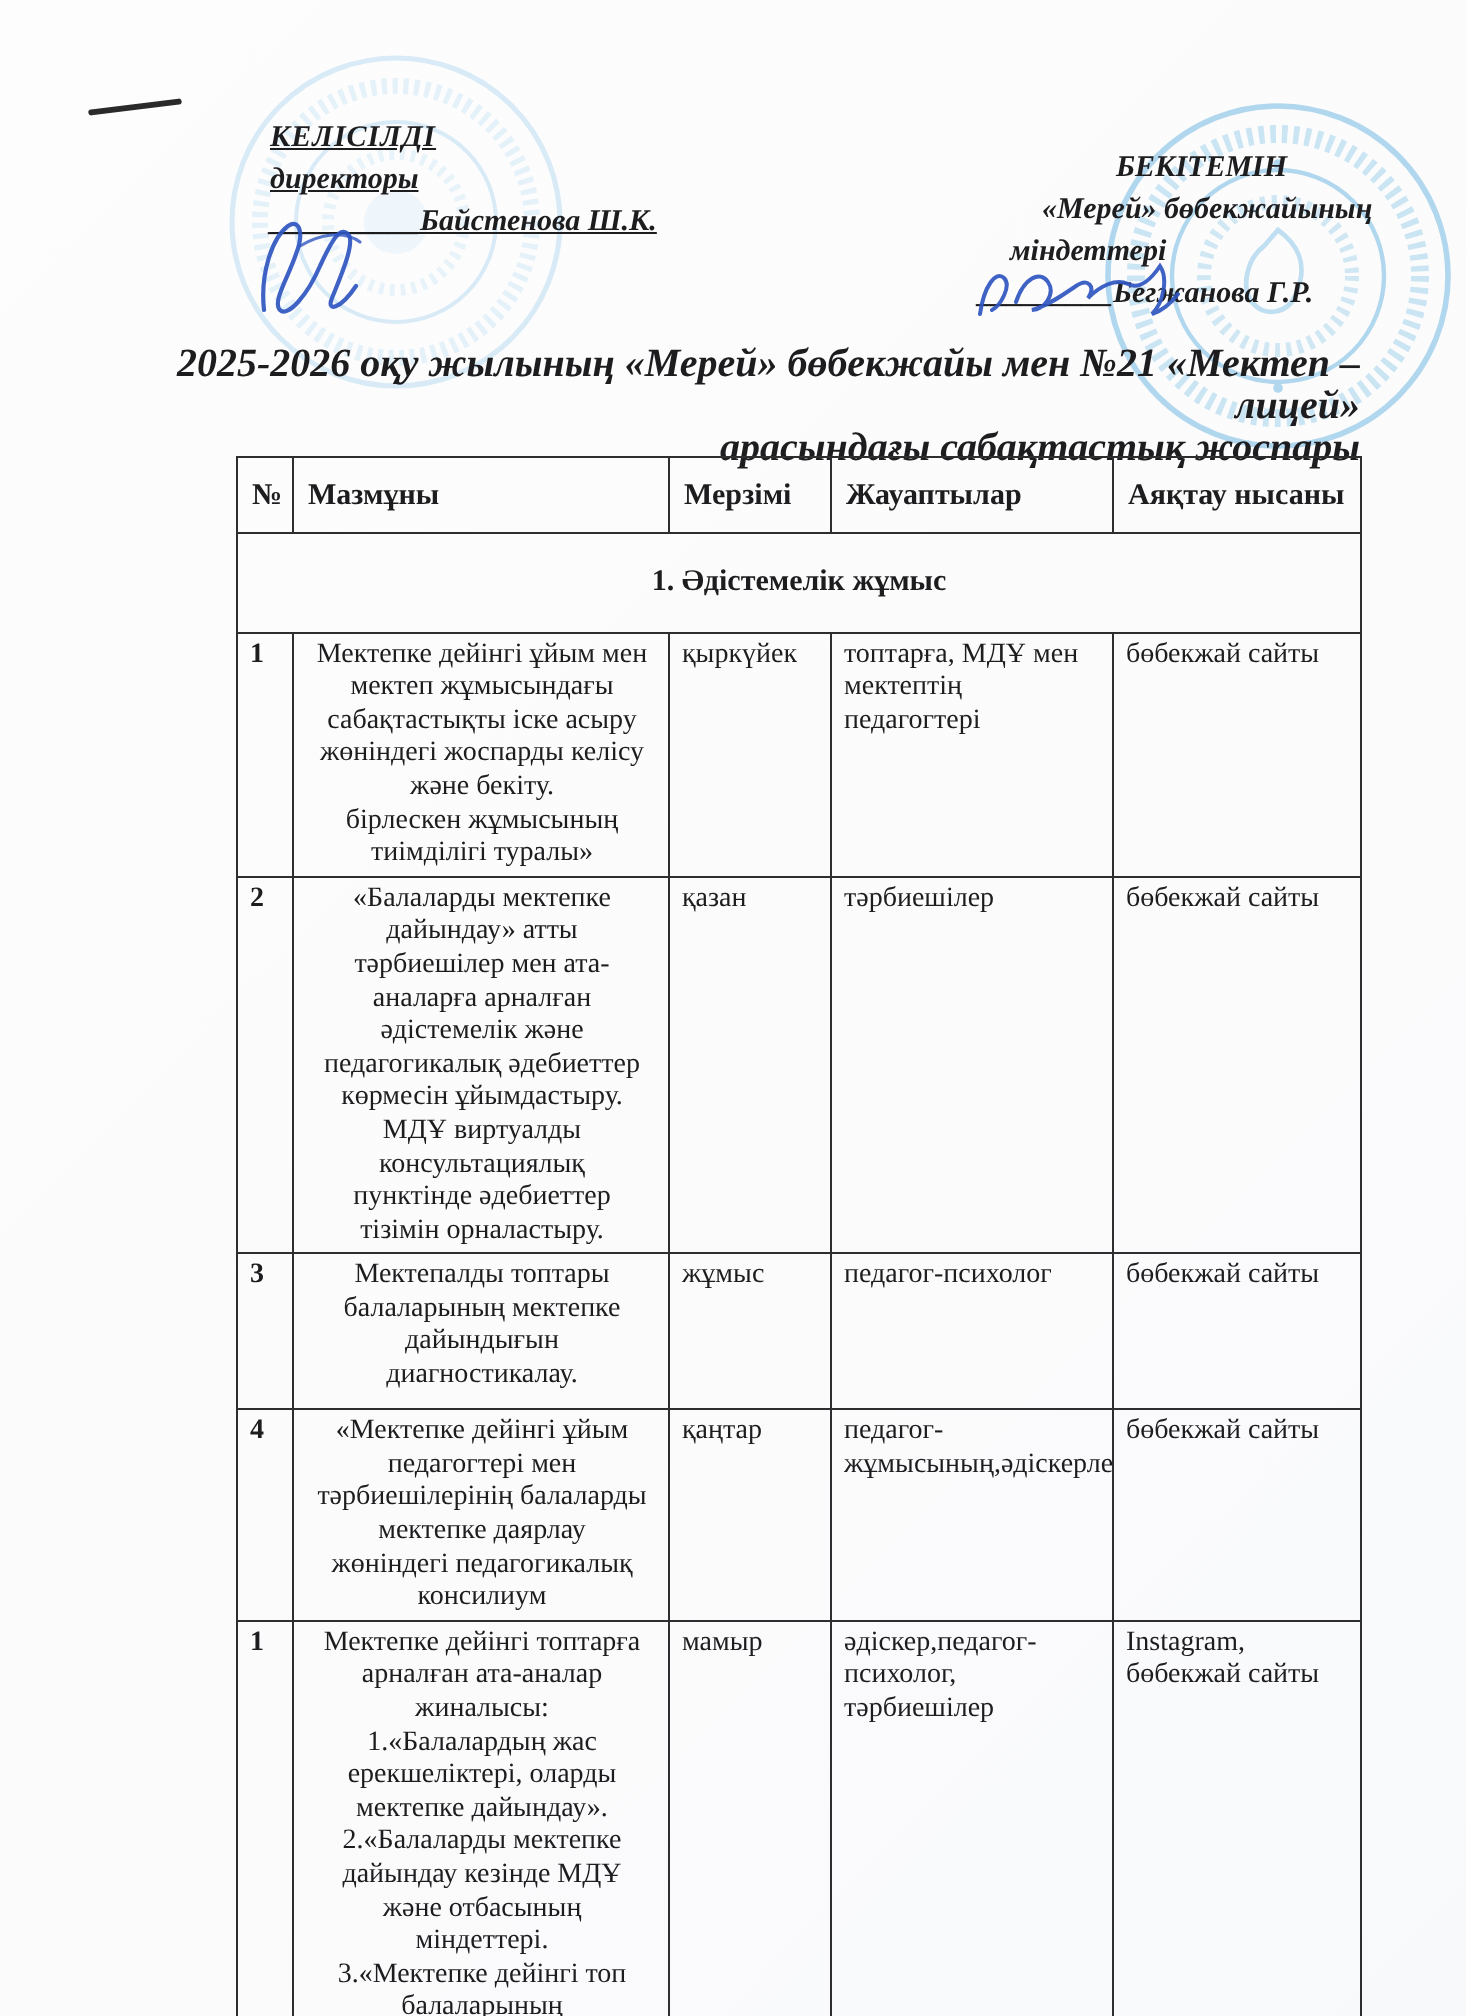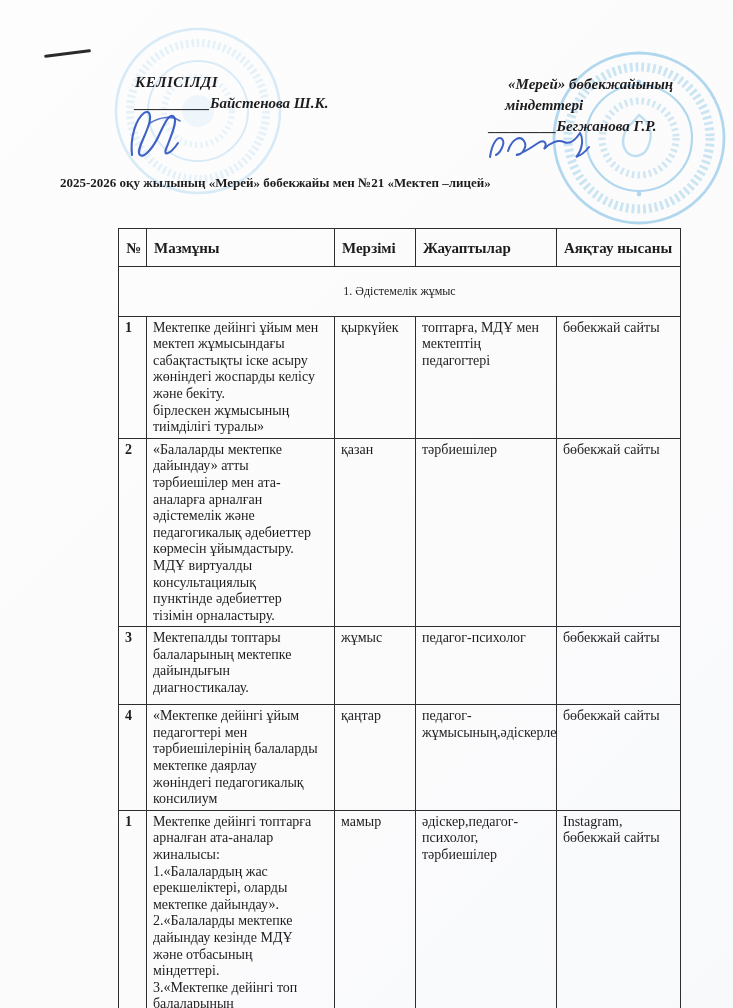--- a/index.html
+++ b/index.html
@@ -19,56 +19,56 @@
   .dash-mark {
     position: absolute; left: 44px; top: 52px;
     width: 47px; height: 3px; background: #2a2a2a;
     transform: rotate(-7deg); border-radius: 2px; z-index: 2;
   }
   .approval {
     position: absolute; z-index: 2;
     font-weight: bold; font-style: italic;
     font-size: 15px; line-height: 21px;
   }
-  .approval-left { left: 135px; top: 72px; width: 250px; }
+  .approval-left { left: 135px; top: 59px; width: 250px; text-decoration: underline; }
   .approval-right { left: 489px; top: 74px; width: 240px; }
   .approval-right .blk-title { margin-left: 69px; }
   .approval-left .blk-title { letter-spacing: .5px; }
-  .approval-right .line-1 { margin-left: 19px; }
+  .approval-right .line-1 { margin-left: 32px; }
   .approval-right .line-2 { margin-left: 16px; }
   .sig-line { white-space: nowrap; }
   .underline-chars { letter-spacing: 0; font-weight: bold; }
   .doc-title {
     position: absolute; left: 60px; top: 172px; width: 620px; z-index: 2;
-    text-align: left; font-weight: bold; 
-    font-size: 13px; line-height: 21px;
+    text-align: right; font-weight: bold; font-style: italic;
+    font-size: 20px; line-height: 21px;
   }
   table.plan {
     position: absolute; left: 118px; top: 228px; z-index: 2;
     border-collapse: collapse; table-layout: fixed;
     width: 562px; background: transparent;
     font-size: 14px; line-height: 16.6px;
   }
   table.plan td, table.plan th {
     border: 1.6px solid #2e2e30;
     vertical-align: top;
     padding: 3px 5px 2px 6px;
     overflow: hidden;
   }
   table.plan th {
     font-size: 15px; text-align: left; vertical-align: middle;
     font-weight: bold; padding-left: 7px;
   }
   th.col-num { text-align: left; padding-left: 6px; }
   td.cell-num { font-weight: bold; padding-left: 8px; }
   tr.section-row td {
-    text-align: center; font-weight: normal; font-size: 12px;
+    text-align: center; font-weight: bold; font-size: 15px;
     vertical-align: middle; padding: 16px;
   }
-  .prewrap { white-space: pre-line; }
+  .prewrap { white-space: pre-line; text-align: center; }
   .c-term, .c-resp, .c-form { white-space: pre-line; font-family: Liberation Serif, serif; }
 </style>
 </head>
 <body>
 
 <div class="page">
 
   <svg class="stamp" style="left:113px; top:26px; opacity:.30;" width="170" height="170" viewBox="0 0 170 170">
     <circle cx="85" cy="85" r="82" fill="none" stroke="#84c2e6" stroke-width="2.6"></circle>
     <circle cx="85" cy="85" r="68" fill="none" stroke="#9fd0ea" stroke-width="8" stroke-dasharray="2.6 2.8" opacity=".8"></circle>
@@ -84,40 +84,43 @@
     <circle cx="89" cy="89" r="37" fill="none" stroke="#9fd0ea" stroke-width="7" stroke-dasharray="2.5 3.2" opacity=".75"></circle>
     <path d="M89 66 C100 74 104 84 98 98 C94 108 82 110 76 102 C70 94 74 80 82 74 Z" fill="none" stroke="#84c2e6" stroke-width="2.4" opacity=".8"></path>
     <circle cx="89" cy="145" r="2.4" fill="#84c2e6"></circle>
     <circle cx="89" cy="33" r="2.4" fill="#84c2e6"></circle>
   </svg>
 
   <div class="dash-mark"></div>
 
   <div class="approval approval-left">
     <div class="blk-title">КЕЛІСІЛДІ</div>
+    <div class="line-2">директоры</div>
     <div class="sig-line"><span class="underline-chars">__________</span><span>Байстенова Ш.К.</span></div>
   </div>
 
   <div class="approval approval-right">
+    <div class="blk-title">БЕКІТЕМІН</div>
     <div class="line-1">«Мерей» бөбекжайының</div>
     <div class="line-2">міндеттері</div>
     <div class="sig-line"><span class="underline-chars">_________</span><span>Бегжанова Г.Р.</span></div>
   </div>
 
   <svg class="signature" style="left:120px; top:103px;" width="92" height="64" viewBox="0 0 92 64">
     <path d="M12 52 C10 34 16 16 24 10 C30 6 32 14 28 24 C24 36 16 48 20 52 C24 56 34 44 40 30 C46 17 50 10 54 14 C58 18 50 36 46 46 C43 53 50 52 58 40" fill="none" stroke="#2f55c0" stroke-width="2.1" stroke-linecap="round" opacity=".92"></path>
     <path d="M30 20 C40 14 52 12 60 18" fill="none" stroke="#2f55c0" stroke-width="1.6" stroke-linecap="round" opacity=".8"></path>
   </svg>
 
   <svg class="signature" style="left:486px; top:127px;" width="106" height="40" viewBox="0 0 106 40">
     <path d="M4 30 C6 16 12 8 16 12 C20 16 14 26 10 28 M22 24 C26 12 34 8 38 14 C42 20 36 28 30 28 C38 26 46 20 52 16 C58 12 62 16 58 22 C64 16 72 12 78 15 C84 18 90 12 94 6 C98 12 96 24 90 30 C96 28 100 24 103 20" fill="none" stroke="#2f55c0" stroke-width="2" stroke-linecap="round" opacity=".92"></path>
   </svg>
 
   <div class="doc-title">
     <div>2025-2026 оқу жылының «Мерей» бөбекжайы мен №21 «Мектеп –лицей»</div>
+    <div>арасындағы сабақтастық жоспары</div>
   </div>
 
   <table class="plan">
     <colgroup>
       <col style="width:28px">
         <col style="width:188px">
         <col style="width:81px">
         <col style="width:141px">
         <col style="width:124px">
     </colgroup>

